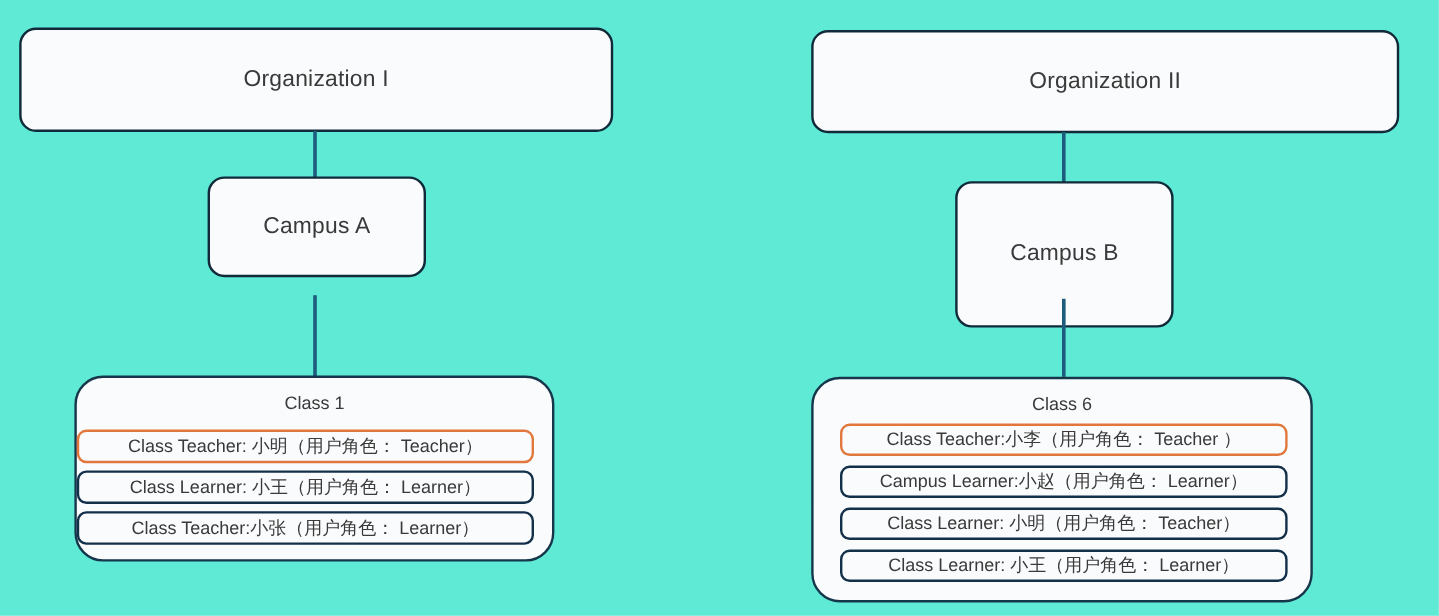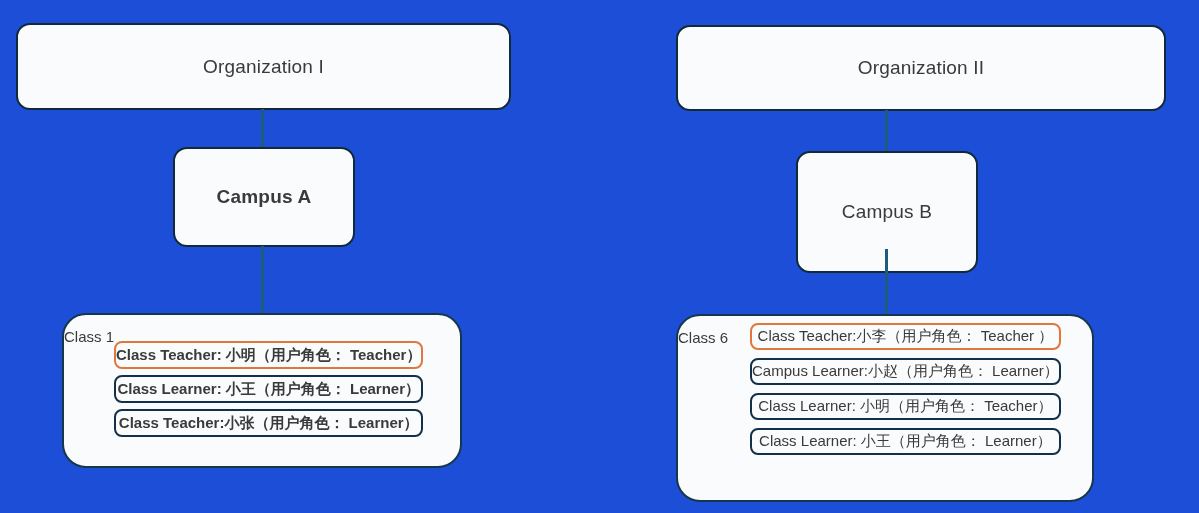--- a/index.html
+++ b/index.html
@@ -4,21 +4,21 @@
 <style>
   html,body{margin:0;padding:0;}
   body{
     font-family:"Liberation Sans","DejaVu Sans",sans-serif;
     background:#f8f9fa;
   }
   .canvas{
     position:relative;
     width:1199px;
     height:513px;
-    background:#1d4ed8;
+    background:#5eead4;
     overflow:hidden;
     color:#3a3a3a;
   }
   .node{
     position:absolute;
     border:2px solid #102a3a;
     border-radius:14px;
     background:#fafbfc;
     display:flex;
     align-items:center;
@@ -27,21 +27,21 @@
     letter-spacing:.2px;
     box-sizing:border-box;
   }
   .class-box{
     position:absolute;
     border:2.5px solid #16364c;
     border-radius:24px;
     background:#fafbfc;
     box-sizing:border-box;
     display:flex;
-    flex-direction:row;
+    flex-direction:column;
   }
   .class-title{
     text-align:center;
     font-size:15px;
     margin-top:13px;
   }
   .members{
     display:flex;
     flex-direction:column;
   }
@@ -54,41 +54,41 @@
     align-items:center;
     justify-content:center;
     font-size:15px;
     white-space:nowrap;
     box-sizing:border-box;
   }
   .member.highlight{
     border-color:#e0773c;
     border-width:2.5px;
   }
-  .class-left .members{gap:6px;margin-top:26px;padding:0 15px 0 0;font-weight:bold;}
+  .class-left .members{gap:6px;margin-top:13px;padding:0 15px 0 0;}
   .class-right .members{gap:8px;margin-top:7px;padding:0 19px 0 22px;}
   .class-right .member{height:27px;}
   .vline{
     position:absolute;
     width:3px;
     background:#1e5c7e;
   }
 </style>
 </head>
 <body>
 
 <div class="canvas">
 
   <div class="node" style="left:16px;top:23px;width:495px;height:87px;">
     <span>Organization I</span>
   </div>
 
   <div class="vline" style="left:261px;top:109px;height:40px;"></div>
 
-  <div class="node" style="left:173px;top:147px;width:182px;height:100px;font-weight:bold;">
+  <div class="node" style="left:173px;top:147px;width:182px;height:84px;">
     <span>Campus A</span>
   </div>
 
   <div class="vline" style="left:261px;top:246px;height:68px;"></div>
 
   <div class="class-box class-left" style="left:62px;top:313px;width:400px;height:155px;">
     <div class="class-title">Class 1</div>
     <div class="members">
       <div class="member highlight">
         <span>Class Teacher: 小明（用户角色： Teacher）</span>

